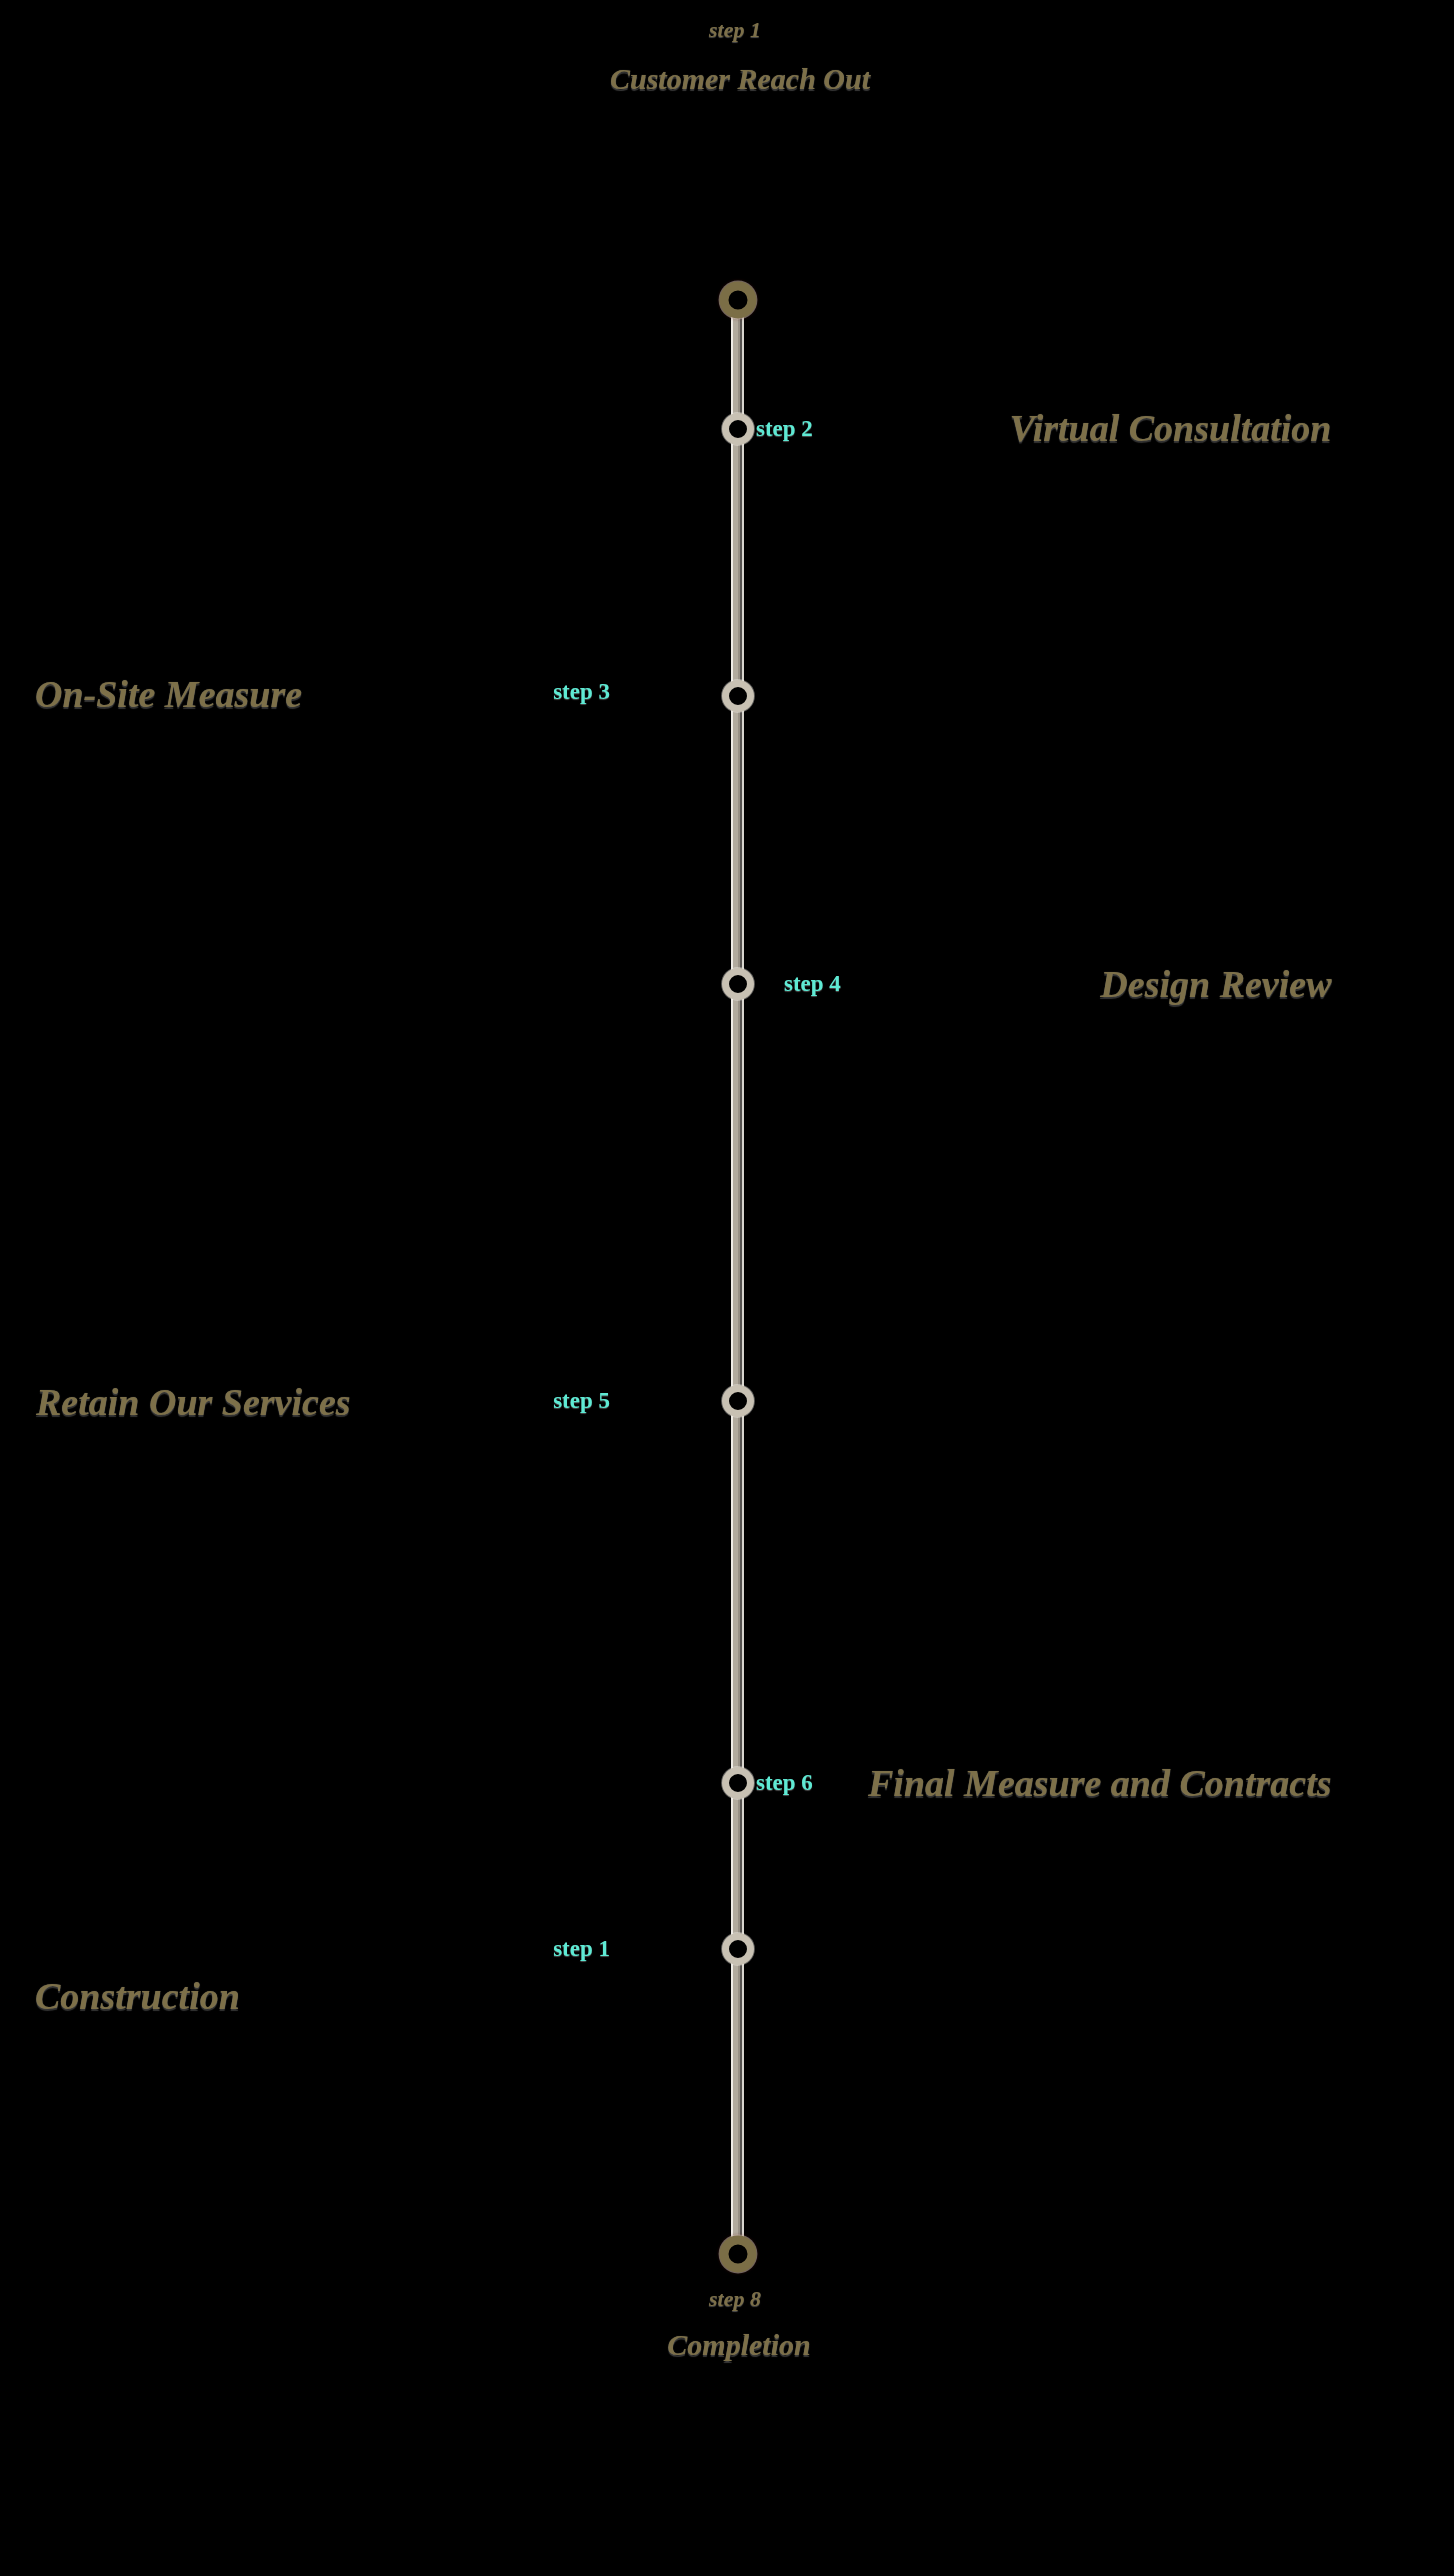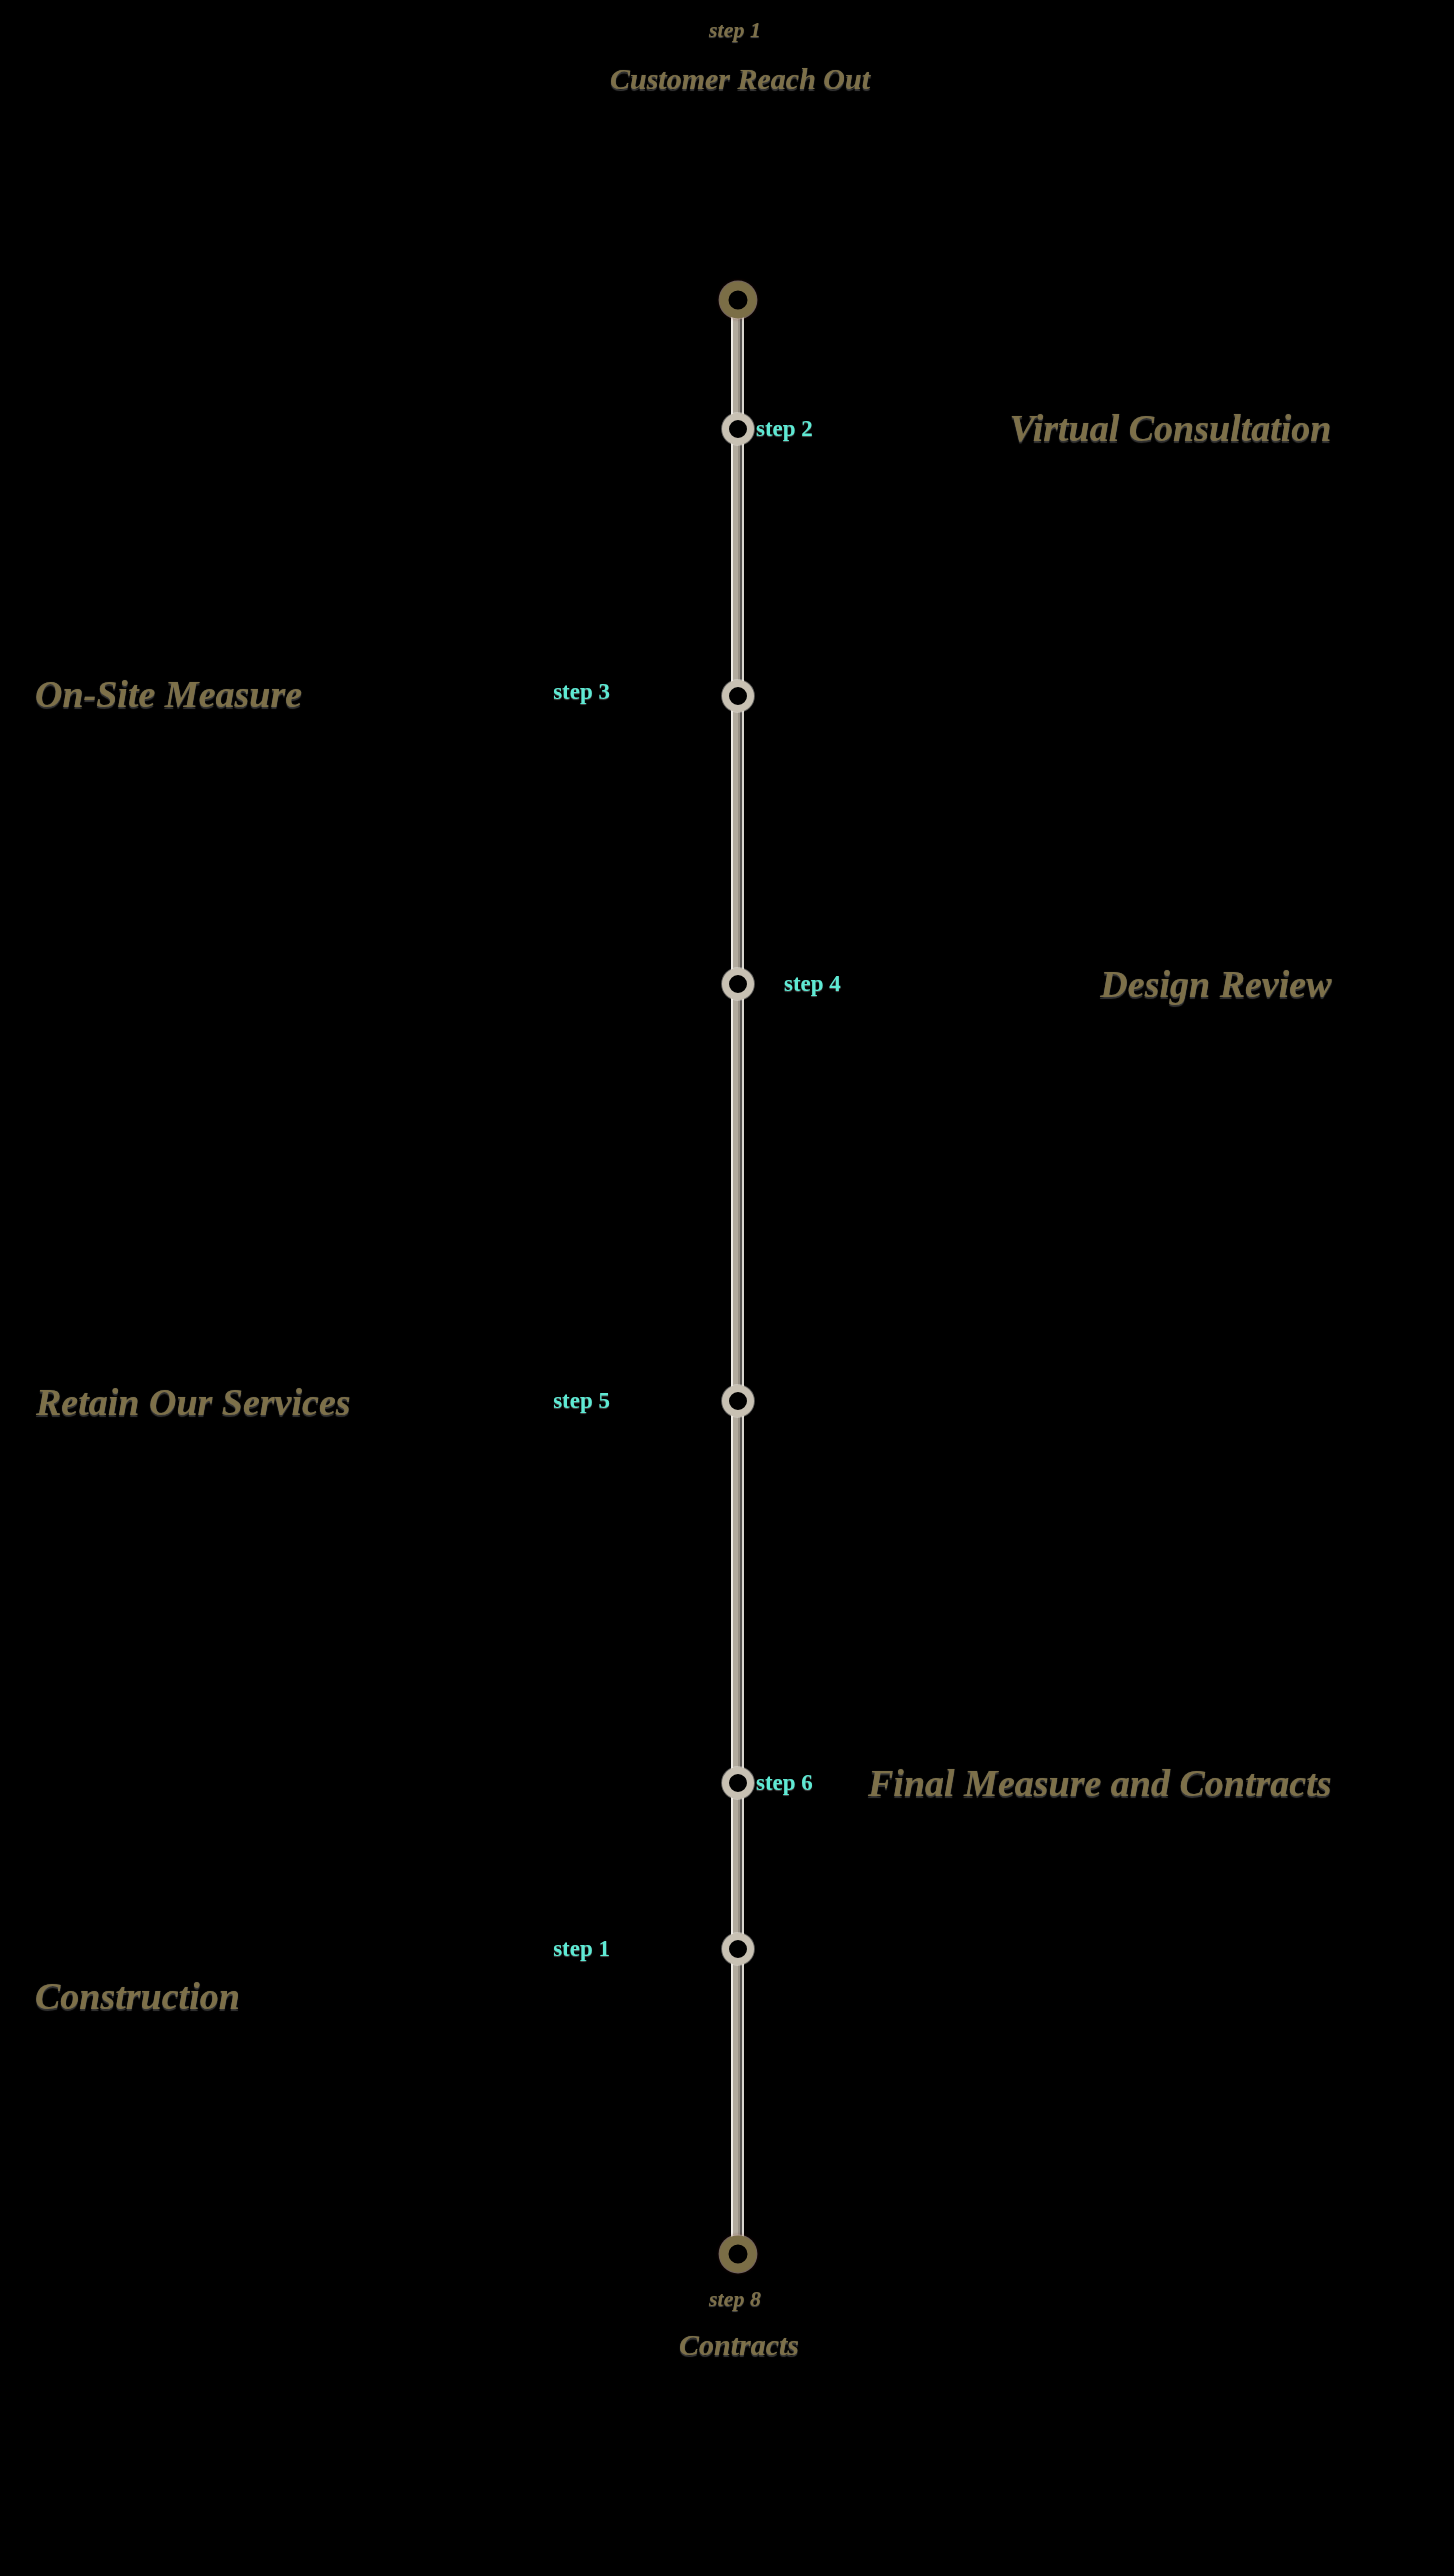--- a/index.html
+++ b/index.html
@@ -156,16 +156,16 @@
   <div class="step-label sl7">step 1</div>
 
   <div class="side-title st2">Virtual Consultation</div>
   <div class="side-title st3">On-Site Measure</div>
   <div class="side-title st4">Design Review</div>
   <div class="side-title st5">Retain Our Services</div>
   <div class="side-title st6">Final Measure and Contracts</div>
   <div class="side-title st7">Construction</div>
 
   <div class="kicker k8">step 8</div>
-  <div class="big-title t8">Contracts</div>
+  <div class="big-title t8">Completion</div>
 
 </div>
 
 
 </body></html>

